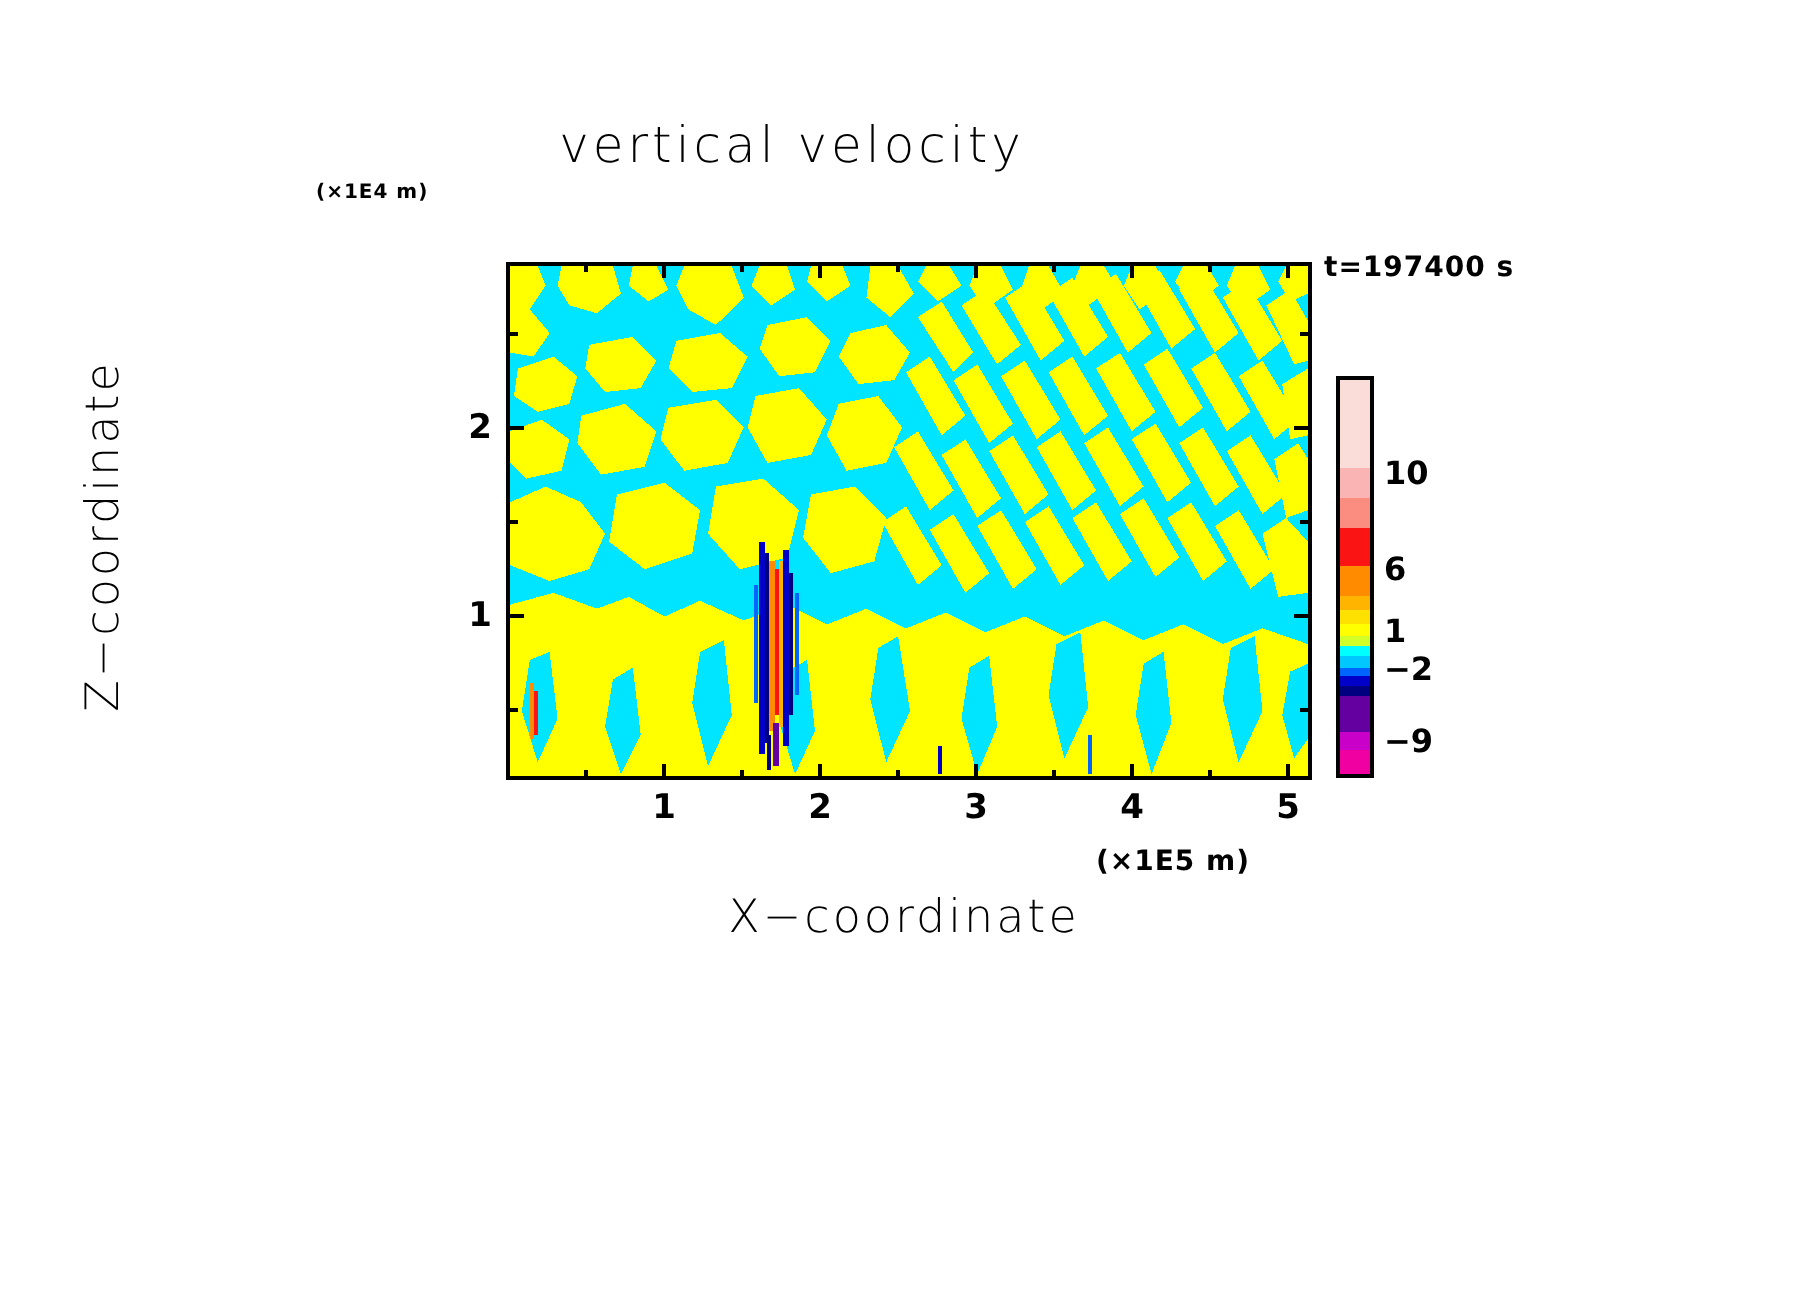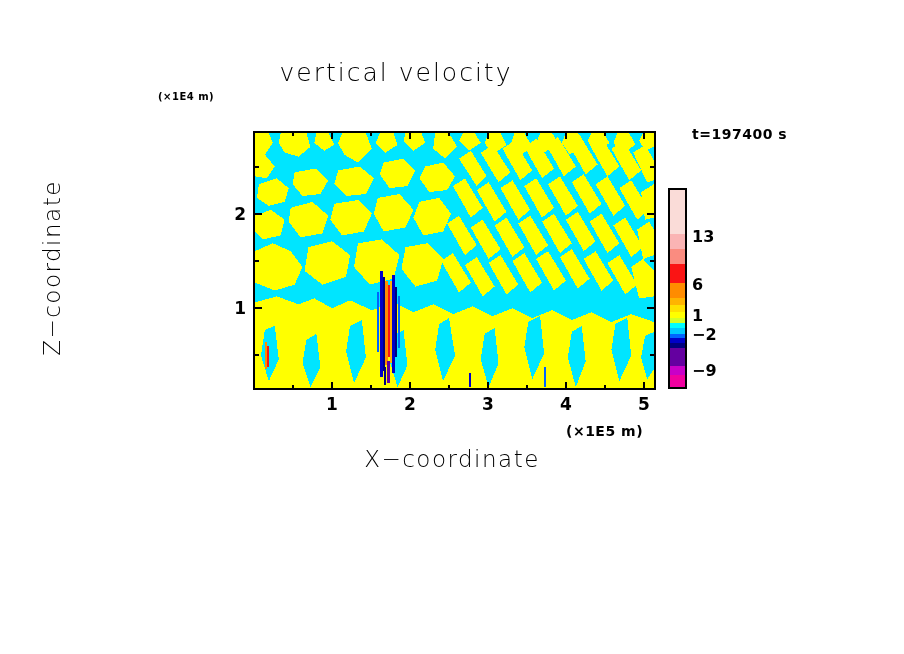--- a/index.html
+++ b/index.html
@@ -7,24 +7,24 @@
        font-family:"DejaVu Sans",sans-serif;color:#000;}
 
   .txt{position:absolute;white-space:pre;}
 
   
   #title{left:0;top:58px;width:792px;text-align:center;
          font-size:25px;letter-spacing:2px;font-weight:300;}
 
   
   #yunit{left:158px;top:91px;font-size:10px;font-weight:700;letter-spacing:.5px;}
-  #xunit{left:566px;top:423px;font-size:14px;font-weight:700;letter-spacing:.5px;}
-
-  
-  #tstamp{left:692px;top:126px;font-size:14px;font-weight:600;letter-spacing:.5px;}
+  #xunit{left:548px;top:423px;font-size:14px;font-weight:700;letter-spacing:.5px;}
+
+  
+  #tstamp{left:662px;top:126px;font-size:14px;font-weight:600;letter-spacing:.5px;}
 
   
   #xaxis-title{left:0;top:446px;width:904px;text-align:center;
                font-size:23px;letter-spacing:1.5px;font-weight:300;}
   #yaxis-title{left:-88px;top:255px;width:280px;text-align:center;
                font-size:23px;letter-spacing:1.5px;font-weight:300;
                transform:rotate(-90deg);transform-origin:center center;}
 
   
   #plot{position:absolute;left:253px;top:131px;width:403px;height:259px;
@@ -236,17 +236,17 @@
     <div class="band" style="background: rgb(0, 255, 255); height: 2.41546%;"></div>
     <div class="band" style="background: rgb(0, 200, 255); height: 2.89855%;"></div>
     <div class="band" style="background: rgb(0, 100, 255); height: 2.41546%;"></div>
     <div class="band" style="background: rgb(0, 0, 200); height: 2.41546%;"></div>
     <div class="band" style="background: rgb(0, 0, 128); height: 2.41546%;"></div>
     <div class="band" style="background: rgb(100, 0, 160); height: 9.17874%;"></div>
     <div class="band" style="background: rgb(200, 0, 200); height: 4.34783%;"></div>
     <div class="band" style="background: rgb(240, 0, 160); height: 6.28019%;"></div>
   </div>
 
-<div class="cblab" style="top:227px;">13</div>
+<div class="cblab" style="top:227px;">10</div>
 <div class="cblab" style="top:275px;">6</div>
 <div class="cblab" style="top:306px;">1</div>
 <div class="cblab" style="top:325px;">−2</div>
 <div class="cblab" style="top:361px;">−9</div>
 
 </body></html>

